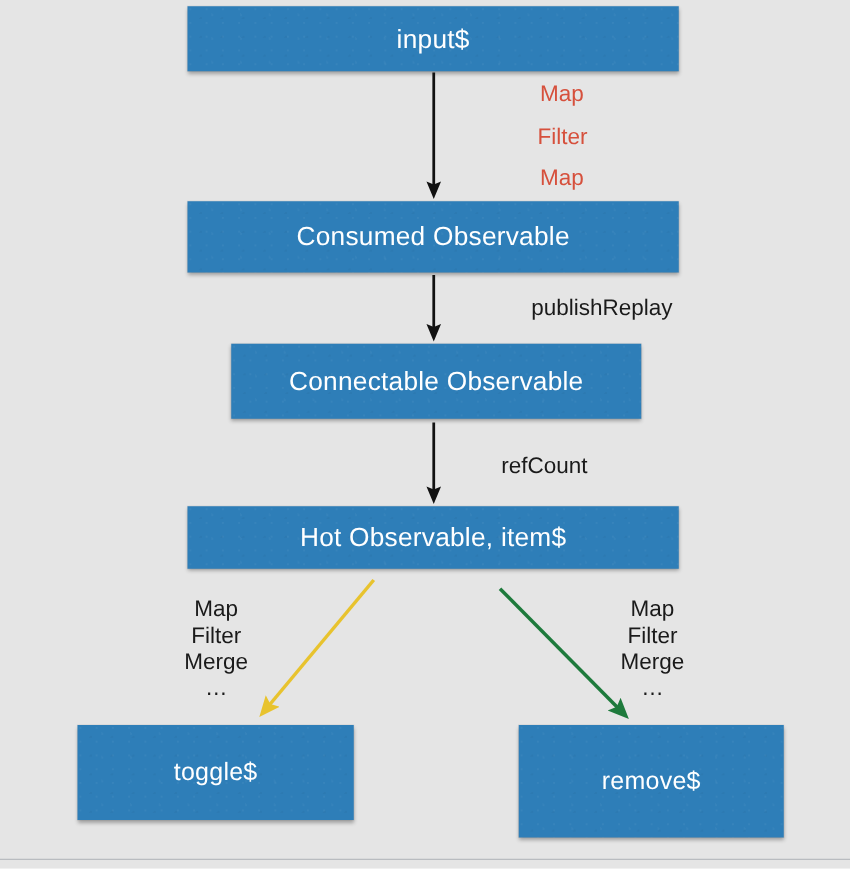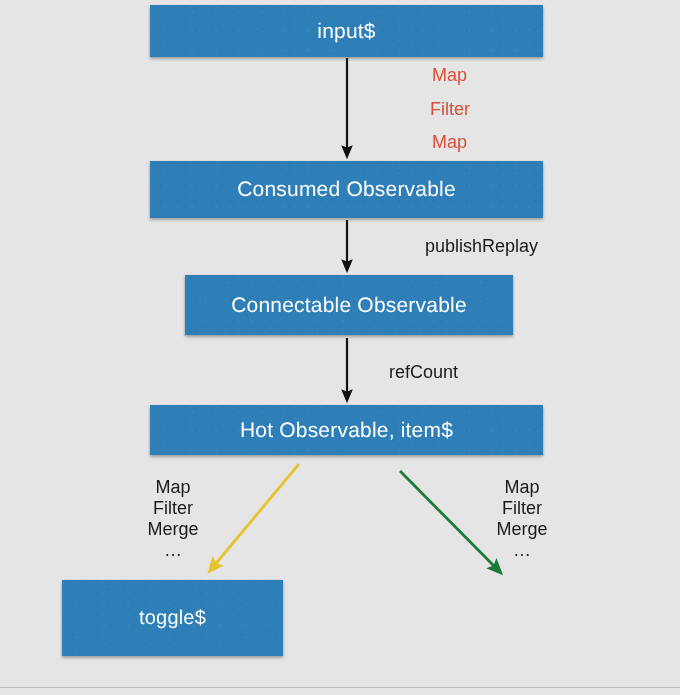--- a/index.html
+++ b/index.html
@@ -95,28 +95,31 @@
   </div>
 
   <div class="node-box" style="left:150px; top:405px; width:393px; height:50px;justify-content:center;">
     <span class="node-label">Hot Observable, item$</span>
   </div>
 
   <div class="node-box" style="left:62px; top:580px; width:221px; height:76px;">
     <span class="node-label small">toggle$</span>
   </div>
 
+  <div class="node-box" style="left:415px; top:580px; width:212px; height:90px;">
+    <span class="node-label small">remove$</span>
+  </div>
 
   <div class="op-label red" style="left:432px; top:66px;">Map</div>
   <div class="op-label red" style="left:430px; top:100px;">Filter</div>
   <div class="op-label red" style="left:432px; top:133px;">Map</div>
 
   <div class="op-label" style="left:387px; top:237px;margin-left:38px;">publishReplay</div>
 
-  <div class="op-label" style="left:389px; top:363px;">refCount</div>
+  <div class="op-label" style="left:401px; top:363px;">refCount</div>
 
   <div class="op-stack" style="left:143px; top:477px; width:60px;">
     <div>Map</div>
     <div>Filter</div>
     <div>Merge</div>
     <div>…</div>
   </div>
 
   <div class="op-stack" style="left:492px; top:477px; width:60px;">
     <div>Map</div>

